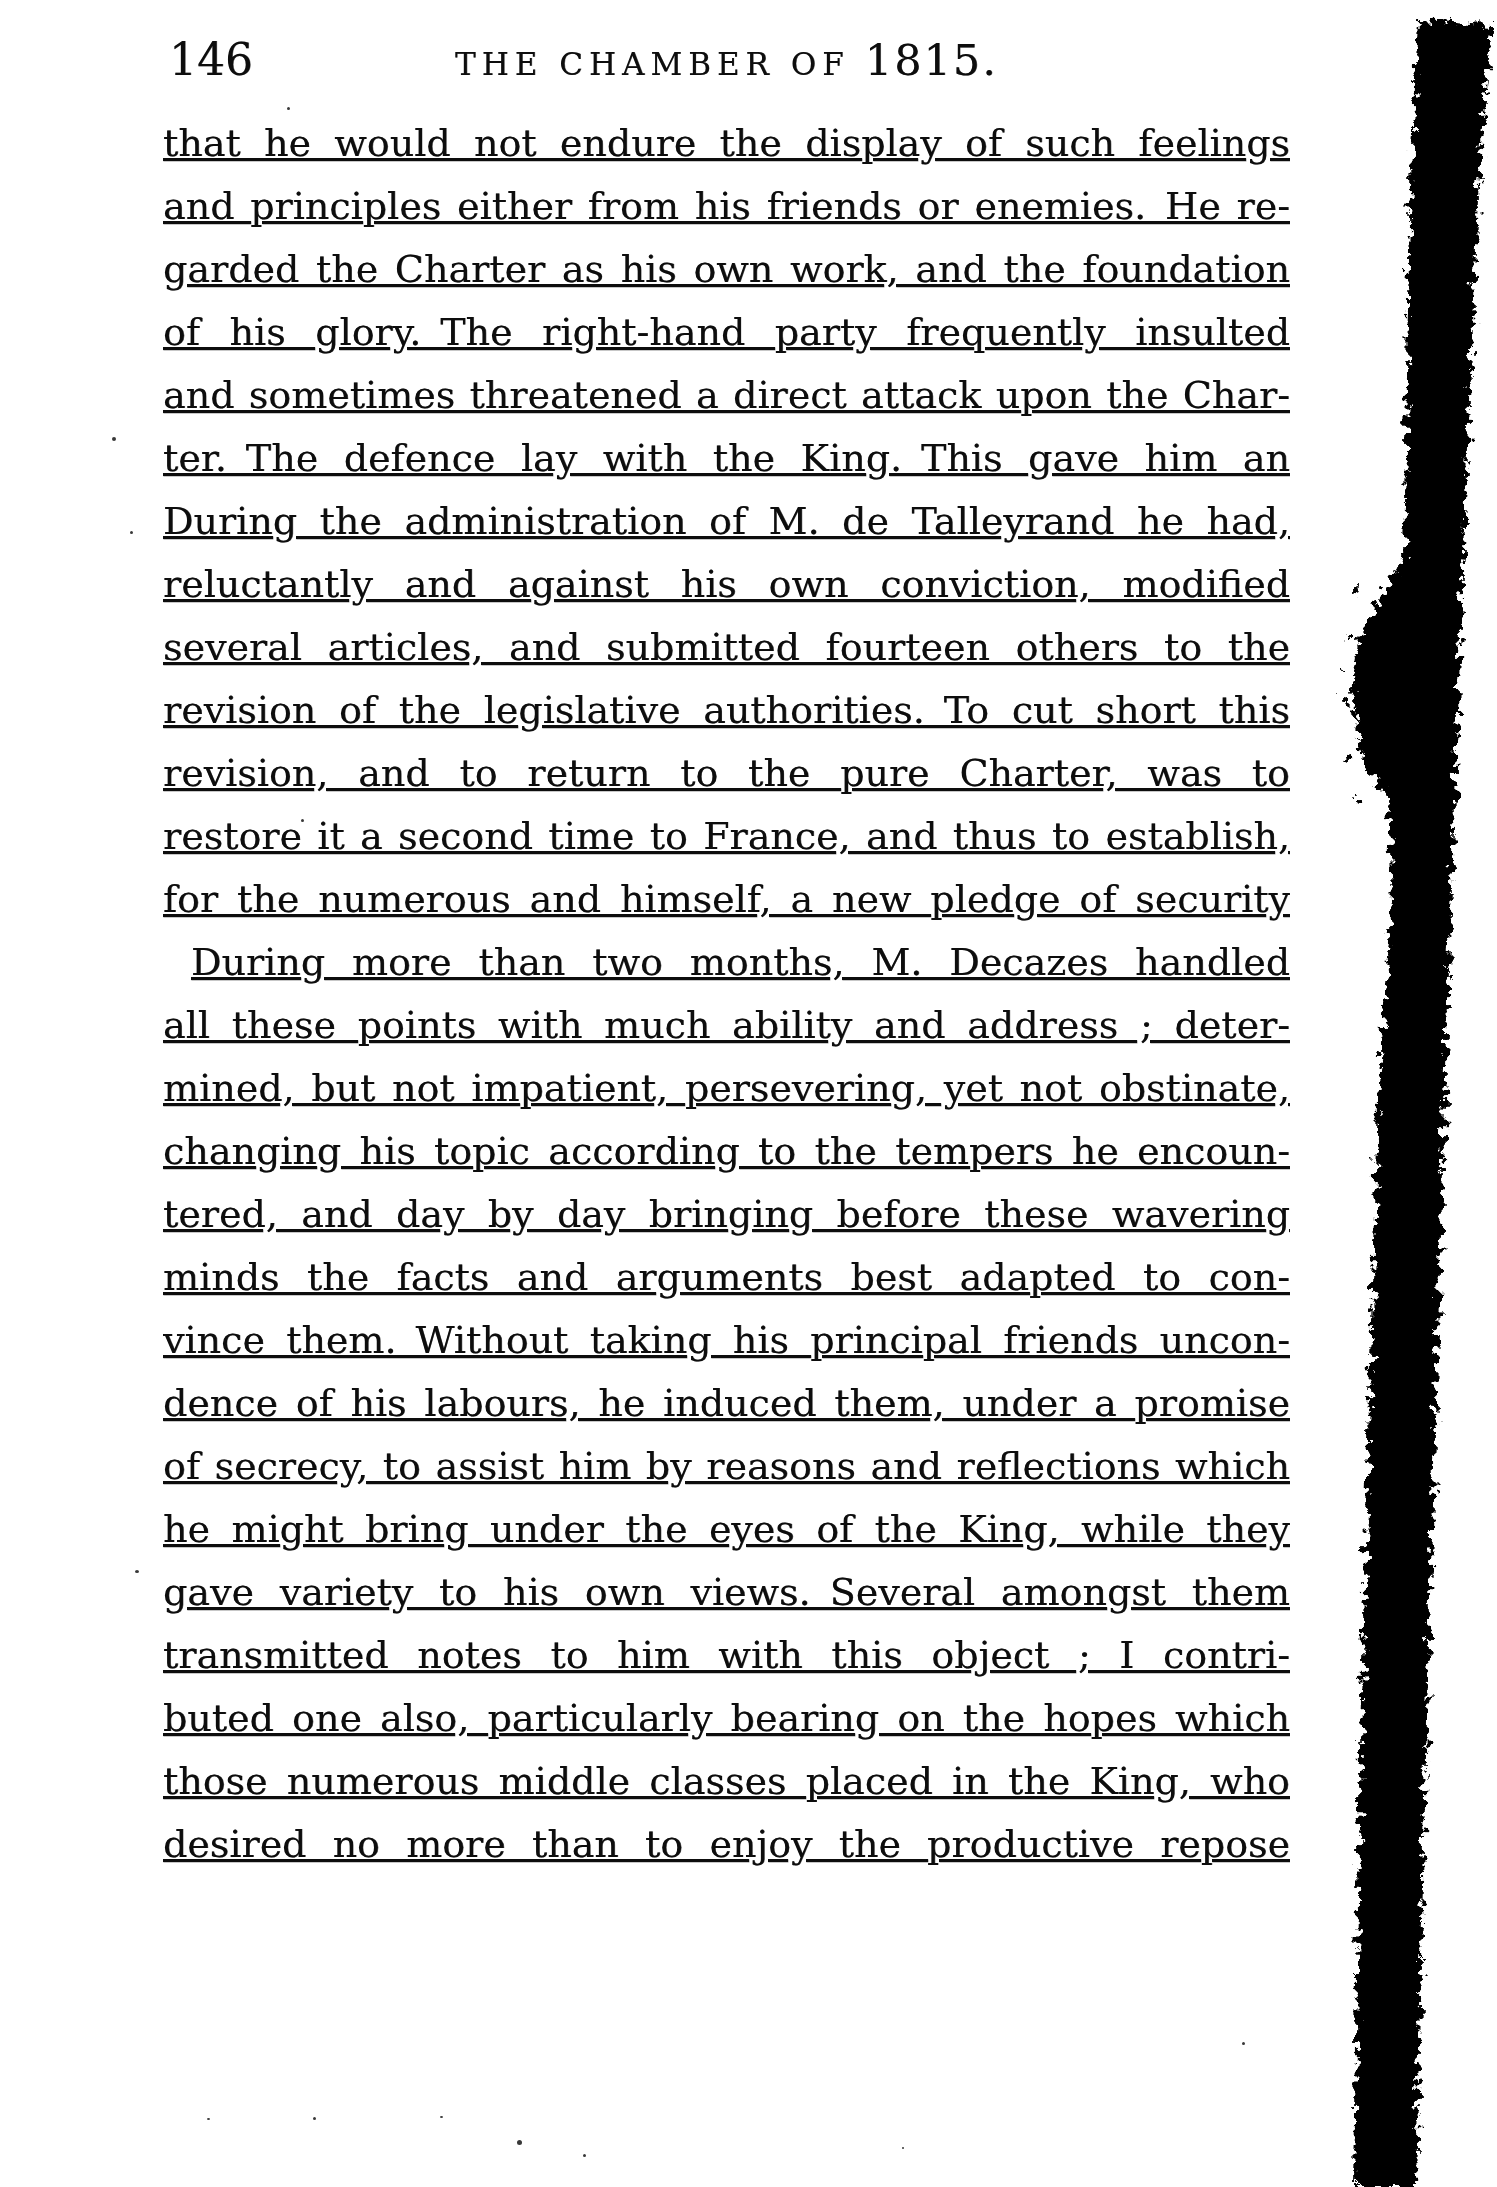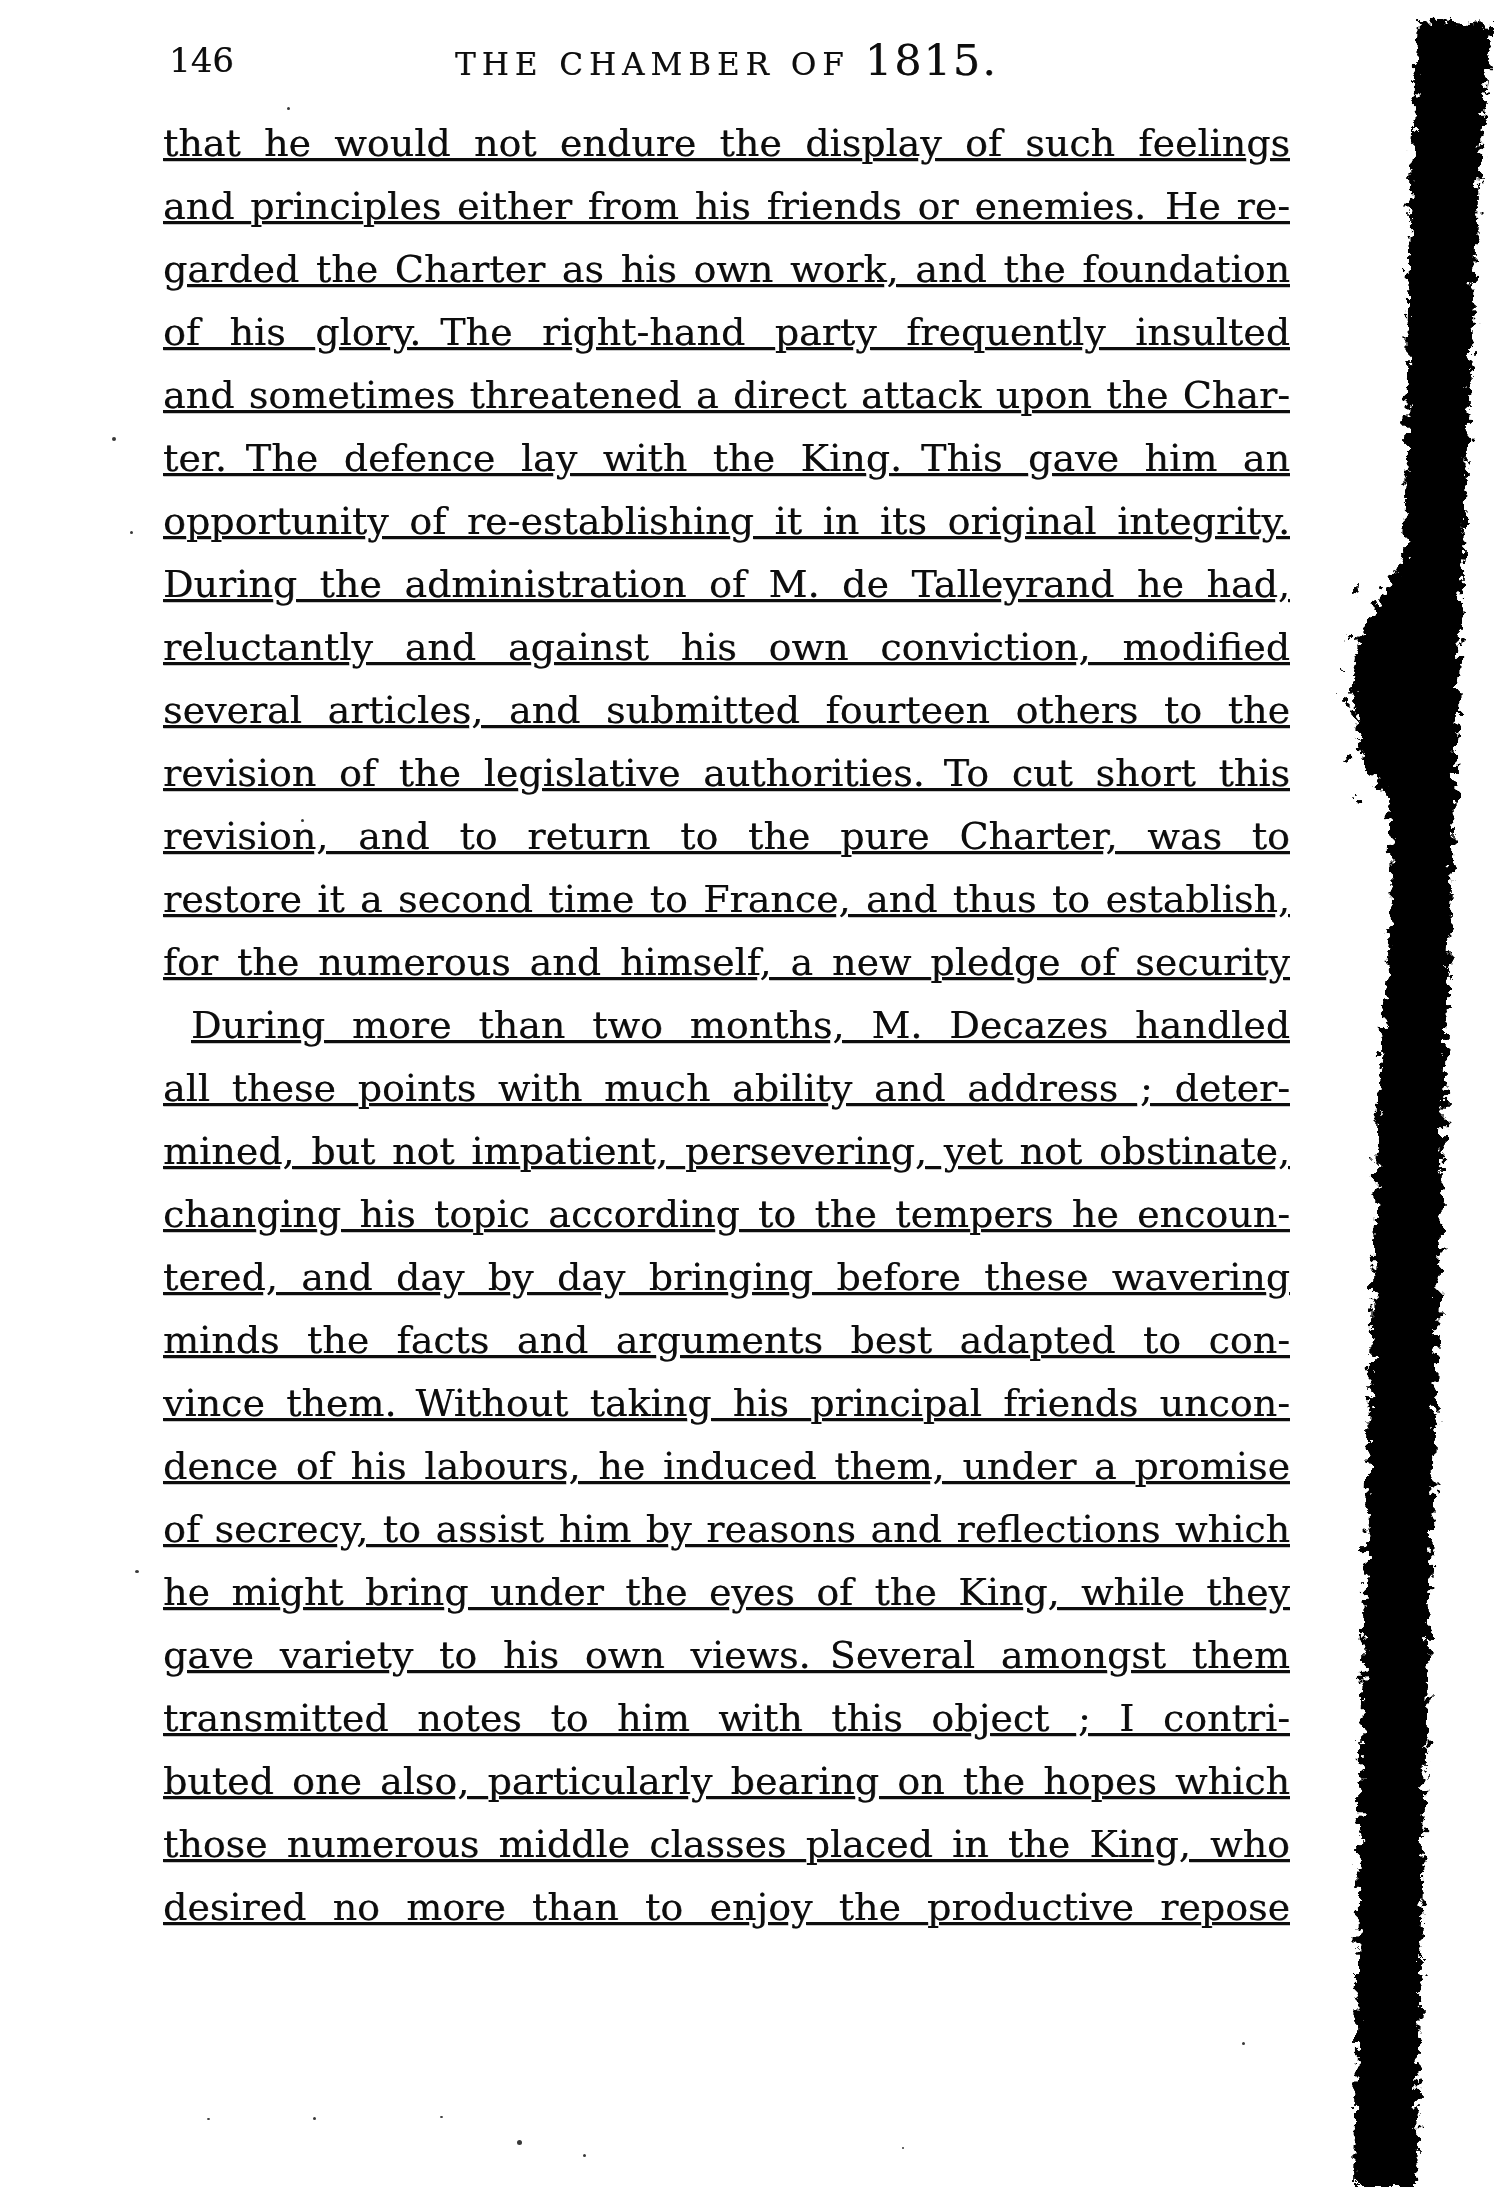--- a/index.html
+++ b/index.html
@@ -20,21 +20,21 @@
     left: 163px;
     width: 1127px;
     height: 56px;
     line-height: 56px;
     white-space: nowrap;
   }
   .page-number {
     position: absolute;
     left: 6px;
     top: 0;
-    font-size: 34px;
+    font-size: 44px;
     line-height: 56px;
     text-shadow: 0.4px 0.4px 0.5px rgba(0,0,0,0.5);
   }
   .running-title {
     position: absolute;
     left: 0;
     top: 0;
     width: 100%;
     text-align: center;
     line-height: 56px;
@@ -102,21 +102,20 @@
     </span>
   </div>
 
   <div class="text-block">
       <div class="line">that he would not endure the display of such feelings</div>
       <div class="line">and principles either from his friends or enemies. He re-</div>
       <div class="line">garded the Charter as his own work, and the foundation</div>
       <div class="line">of his glory. The right-hand party frequently insulted</div>
       <div class="line">and sometimes threatened a direct attack upon the Char-</div>
       <div class="line">ter. The defence lay with the King. This gave him an</div>
-      <div class="line">opportunity of re-establishing it in its original integrity.</div>
       <div class="line">During the administration of M. de Talleyrand he had,</div>
       <div class="line">reluctantly and against his own conviction, modified</div>
       <div class="line">several articles, and submitted fourteen others to the</div>
       <div class="line">revision of the legislative authorities. To cut short this</div>
       <div class="line">revision, and to return to the pure Charter, was to</div>
       <div class="line">restore it a second time to France, and thus to establish,</div>
       <div class="line">for the numerous and himself, a new pledge of security</div>
       <div class="line indent">During more than two months, M. Decazes handled</div>
       <div class="line">all these points with much ability and address ; deter-</div>
       <div class="line">mined, but not impatient, persevering, yet not obstinate,</div>

